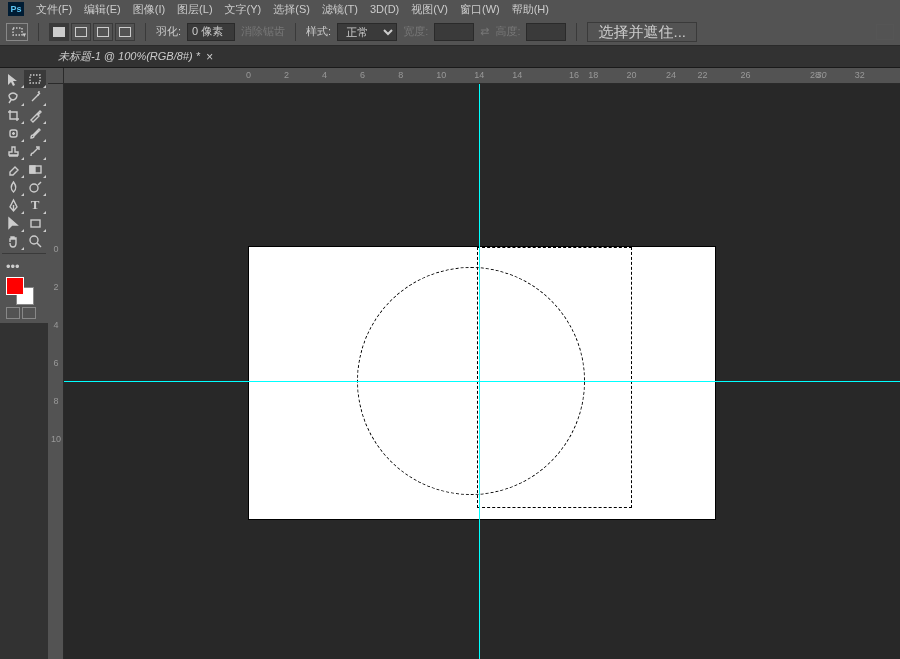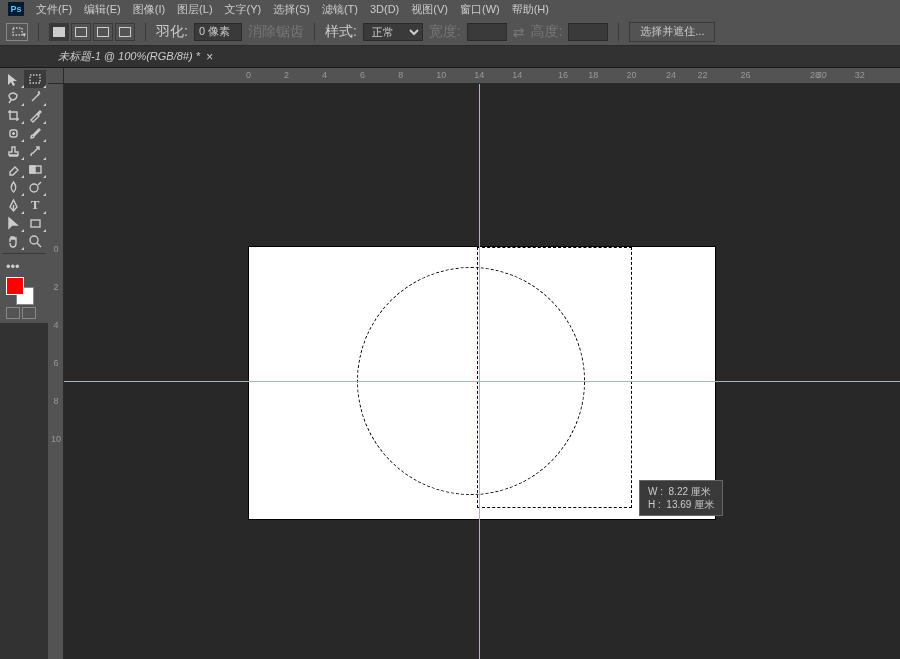--- a/index.html
+++ b/index.html
@@ -16,30 +16,30 @@
       width: 16px; height: 14px; background: #001c33; color: #5cc3f0;
       display: flex; align-items: center; justify-content: center;
       font-size: 9px; font-weight: bold; margin-right: 6px;
     }
     .menu-item { padding: 2px 6px; font-size: 11px; cursor: default; }
     .optbar {
       height: 28px; background: #535353; border-bottom: 1px solid #2a2a2a;
       display: flex; align-items: center; padding: 0 6px; gap: 6px;
     }
     .opt-sep { width: 1px; height: 18px; background: #3a3a3a; margin: 0 4px; }
-    .opt-label { font-size: 14px; color: #ccc; }
+    .opt-label { font-size: 11px; color: #ccc; }
     .opt-label.disabled { color: #777; text-align: center; }
     .opt-input {
       background: #3a3a3a; border: 1px solid #2a2a2a; color: #ccc;
       height: 18px; padding: 0 4px; font-size: 11px;
     }
     .opt-select { width: 60px; }
     .opt-btn {
       background: #535353; border: 1px solid #3a3a3a; color: #ccc;
-      height: 20px; padding: 0 10px; font-size: 11px; cursor: pointer;
+      height: 20px; padding: 0 10px; font-size: 15px; cursor: pointer;
     }
     .tool-thumb {
       width: 22px; height: 18px; border: 1px solid #888; display: flex;
       align-items: center; justify-content: center; position: relative;
     }
     .tool-thumb .dd { position: absolute; right: 1px; bottom: 1px; font-size: 7px; }
     .bool-grp { display: flex; gap: 2px; }
     .bool-btn {
       width: 20px; height: 18px; border: 1px solid #3a3a3a; background: #535353;
       display: flex; align-items: center; justify-content: center; cursor: pointer;
@@ -336,21 +336,21 @@
   <div class="ruler-corner"></div>
   <div class="ruler-h" id="ruler-h">
       <span class="tick" style="left: 182px;">0</span>
       <span class="tick" style="left: 220.041px;">2</span>
       <span class="tick" style="left: 258.082px;">4</span>
       <span class="tick" style="left: 296.122px;">6</span>
       <span class="tick" style="left: 334.163px;">8</span>
       <span class="tick" style="left: 372.204px;">10</span>
       <span class="tick" style="left: 410.245px;">14</span>
       <span class="tick" style="left: 448.286px;">14</span>
-      <span class="tick" style="left: 494px;">16</span>
+      <span class="tick" style="left: 505px;">16</span>
       <span class="tick" style="left: 524.367px;">18</span>
       <span class="tick" style="left: 562.408px;">20</span>
       <span class="tick" style="left: 600.449px; margin-left: 33px;">22</span>
       <span class="tick" style="left: 602px;">24</span>
       <span class="tick" style="left: 676.531px;">26</span>
       <span class="tick" style="left: 746px;">28</span>
       <span class="tick" style="left: 752.612px; font-style: italic;">30</span>
       <span class="tick" style="left: 790.653px;">32</span>
     </div>
   <div class="ruler-v" id="ruler-v">
@@ -361,16 +361,14 @@
       <span class="tick" style="top: 312.168px;">8</span>
       <span class="tick" style="top: 350.21px;">10</span>
     </div>
   <div class="canvas-area">
     <div class="guide-h" style="top:297px;"></div>
     <div class="guide-v" style="left:415px;"></div>
     <div class="doc">
       <div class="sel-circle" style="left:108px; top:20px; width:228px; height:228px;"></div>
       <div class="sel-rect" style="left:228px; top:0px; width:155px; height:261px;"></div>
     </div>
-    <div class="sel-readout" style="left:575px; top:396px;"><span>W :</span>  <span>8.22 厘米</span>
-<span>H :</span>  <span>13.69 厘米</span></div>
   </div>
 </div>
 
 </body></html>

